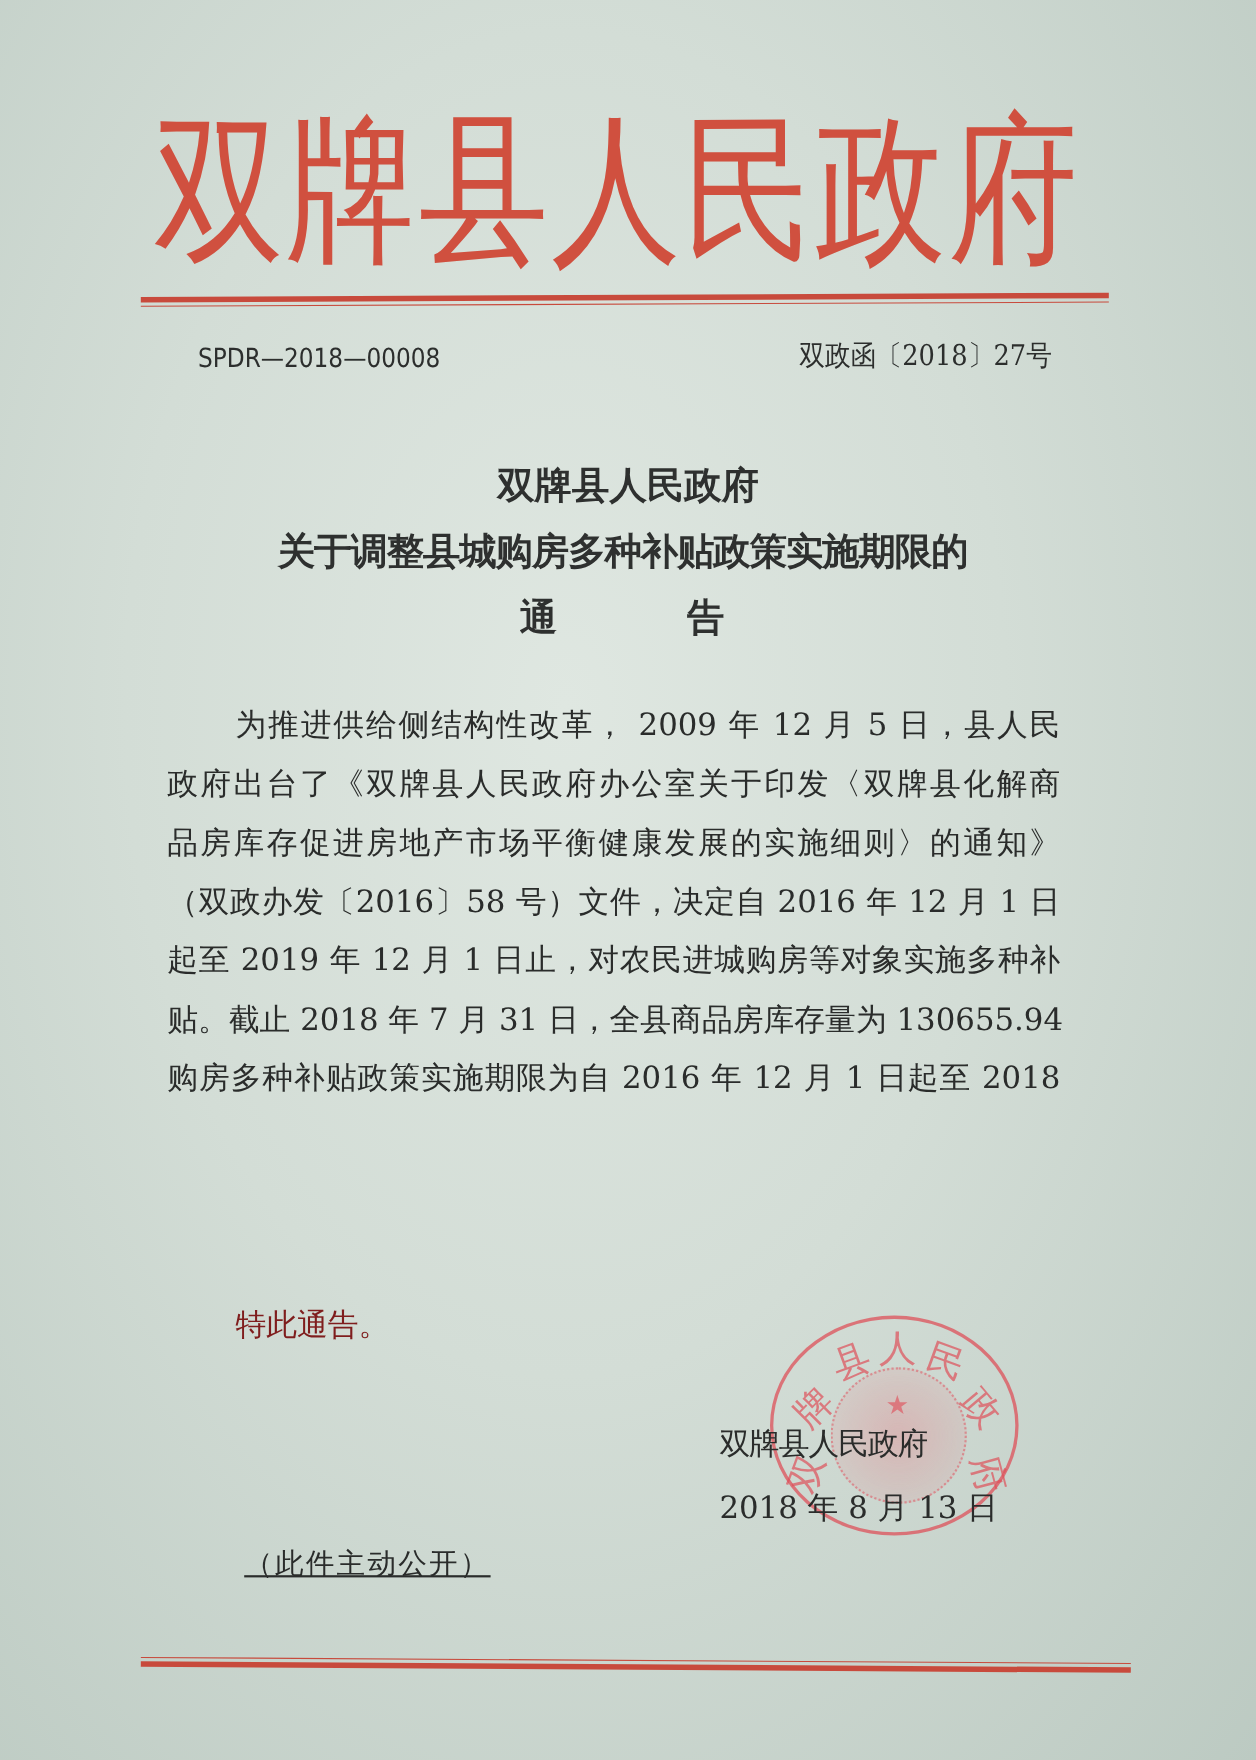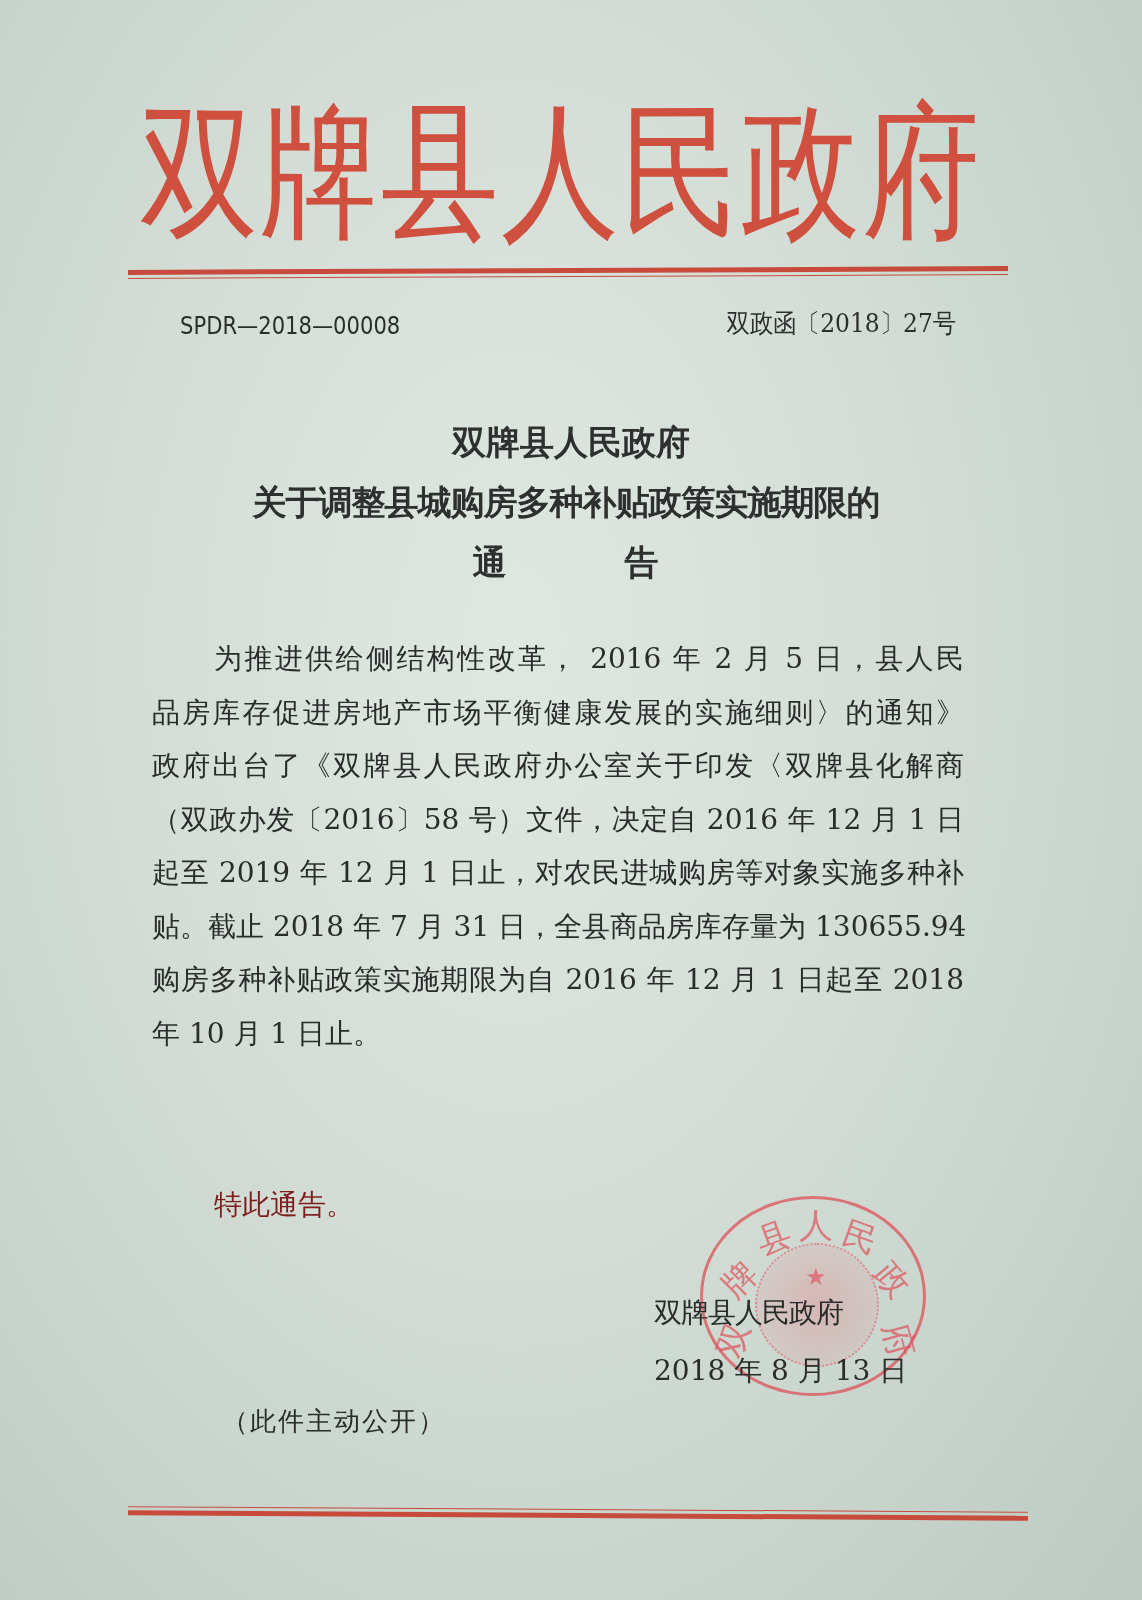--- a/index.html
+++ b/index.html
@@ -174,20 +174,21 @@
       font-size: 28px;
       color: #2a2c2b;
     }
     .public-note {
       position: absolute;
       left: 222px;
       top: 1404px;
       font-size: 26px;
       color: #2a2c2b;
       letter-spacing: 2px;
+      text-decoration: underline;
     }
   </style>
 </head>
 <body>
 
 <div class="page">
 
   <div class="masthead">
     <span class="masthead-char">双</span>
     <span class="masthead-char">牌</span>
@@ -203,28 +204,27 @@
   <div class="doc-code">SPDR—2018—00008</div>
   <div class="doc-number">双政函〔2018〕27号</div>
 
   <div class="title-block">
     <div class="title-line l1">双牌县人民政府</div>
     <div class="title-line l2">关于调整县城购房多种补贴政策实施期限的</div>
     <div class="title-line l3">通告</div>
   </div>
 
   <div class="body-text">
-    <div class="para-line indent">为推进供给侧结构性改革， 2016 年 2 月 5 日，县人民</div>
+    <div class="para-line indent">为推进供给侧结构性改革， 2009 年 12 月 5 日，县人民</div>
+    <div class="para-line">政府出台了《双牌县人民政府办公室关于印发〈双牌县化解商</div>
     <div class="para-line">品房库存促进房地产市场平衡健康发展的实施细则〉的通知》</div>
-    <div class="para-line">政府出台了《双牌县人民政府办公室关于印发〈双牌县化解商</div>
     <div class="para-line">（双政办发〔2016〕58 号）文件，决定自 2016 年 12 月 1 日</div>
     <div class="para-line">起至 2019 年 12 月 1 日止，对农民进城购房等对象实施多种补</div>
     <div class="para-line">贴。截止 2018 年 7 月 31 日，全县商品房库存量为 130655.94</div>
     <div class="para-line">购房多种补贴政策实施期限为自 2016 年 12 月 1 日起至 2018</div>
-    <div class="para-line last">年 10 月 1 日止。</div>
   </div>
 
   <div class="closing">特此通告。</div>
 
   <div class="seal">
     <div class="seal-emblem">
       <span class="seal-star">★</span>
     </div>
     <span class="seal-text-char" style="left:14px; top:118px; transform:rotate(-70deg);">双</span>
     <span class="seal-text-char" style="left:20px; top:58px; transform:rotate(-45deg);">牌</span>

